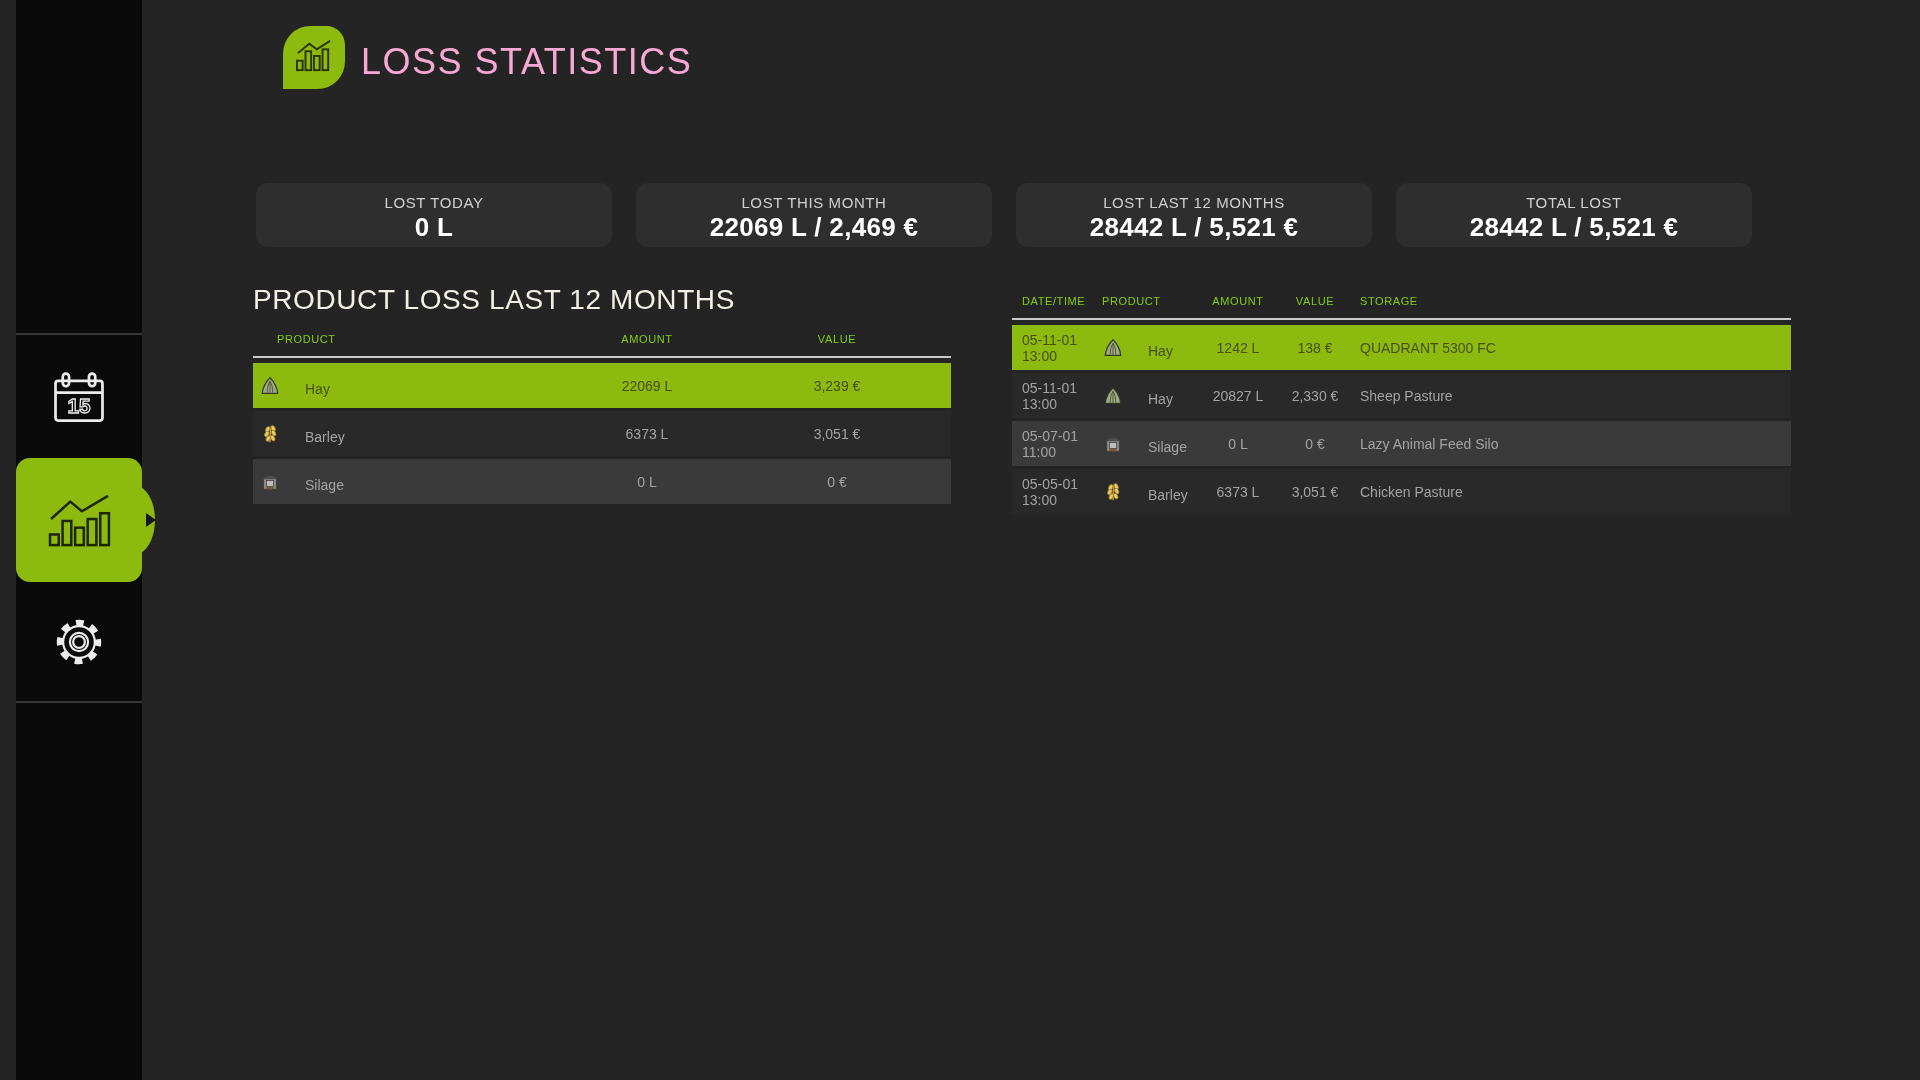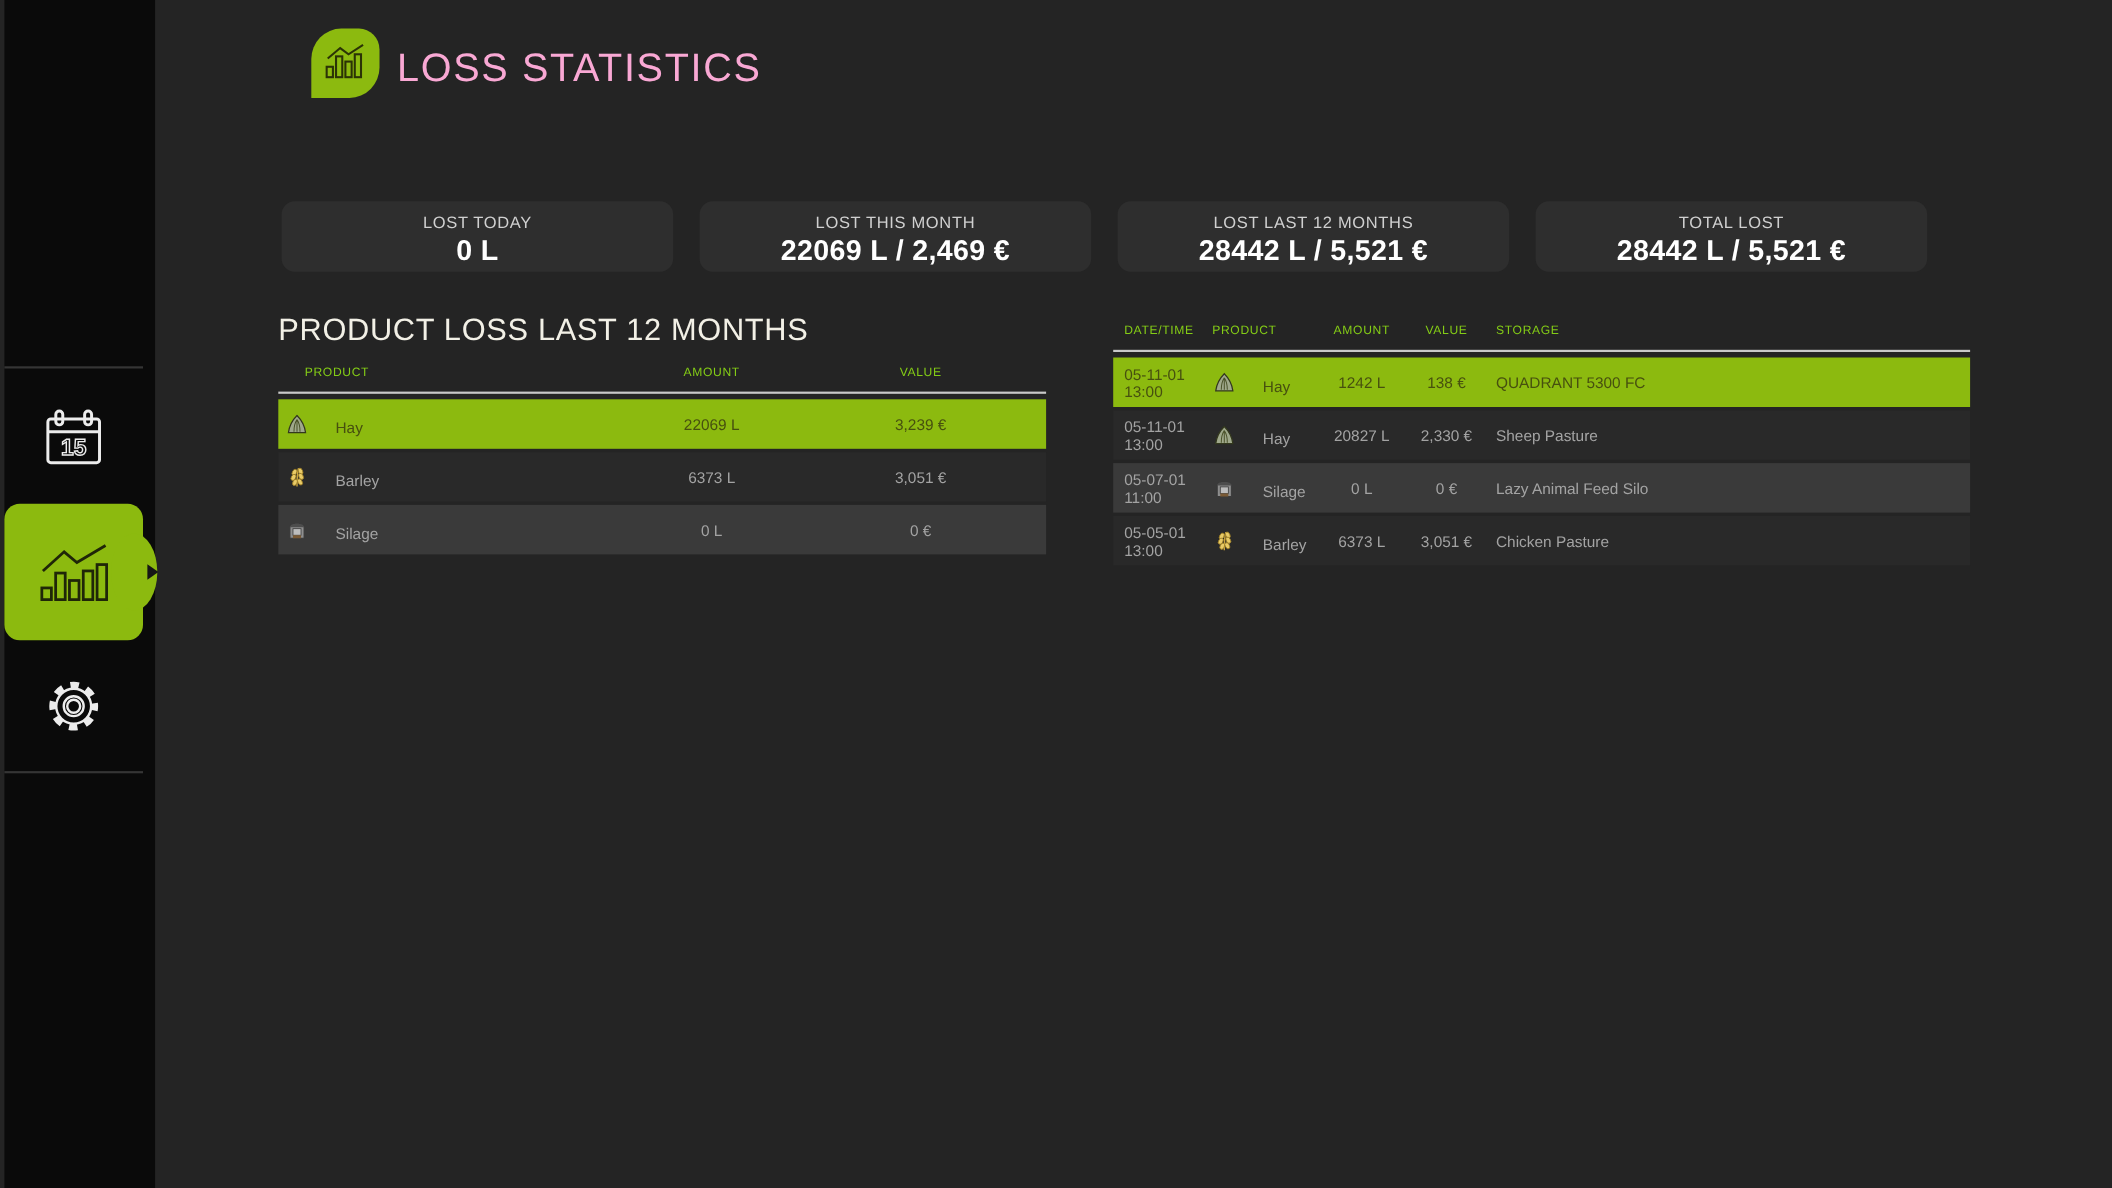--- a/index.html
+++ b/index.html
@@ -11,21 +11,21 @@
   }
   *{margin:0;padding:0;box-sizing:border-box;}
   html,body{width:1920px;height:1080px;overflow:hidden;}
   body{
     background:var(--page-bg);
     font-family:"Liberation Sans",sans-serif;
     color:#e3e3e3;
     position:relative;
   }
   
-  .sidebar{position:absolute;left:4px;top:0;width:137px;height:1080px;background:var(--sidebar-bg);z-index:5;}
+  .sidebar{position:absolute;left:16px;top:0;width:126px;height:1080px;background:var(--sidebar-bg);z-index:5;}
   .sb-divider{position:absolute;left:0;width:126px;height:2px;background:#353535;}
   .sb-divider.top{top:333px;}
   .sb-divider.bottom{top:701px;}
   .nav-item{position:absolute;left:0;width:126px;display:flex;align-items:center;justify-content:center;cursor:pointer;}
   .nav-item .nicon{position:relative;z-index:2;display:flex;}
   .nav-calendar{top:337px;height:121px;}
   .nav-stats{top:458px;height:124px;background:var(--accent-green);border-radius:14px;}
   .nav-stats::after{content:"";position:absolute;right:-13px;top:50%;transform:translateY(-50%);
     width:42px;height:70px;background:var(--accent-green);border-radius:50%;}
   .nav-arrow{position:absolute;left:130px;top:50%;transform:translateY(-50%);width:0;height:0;

